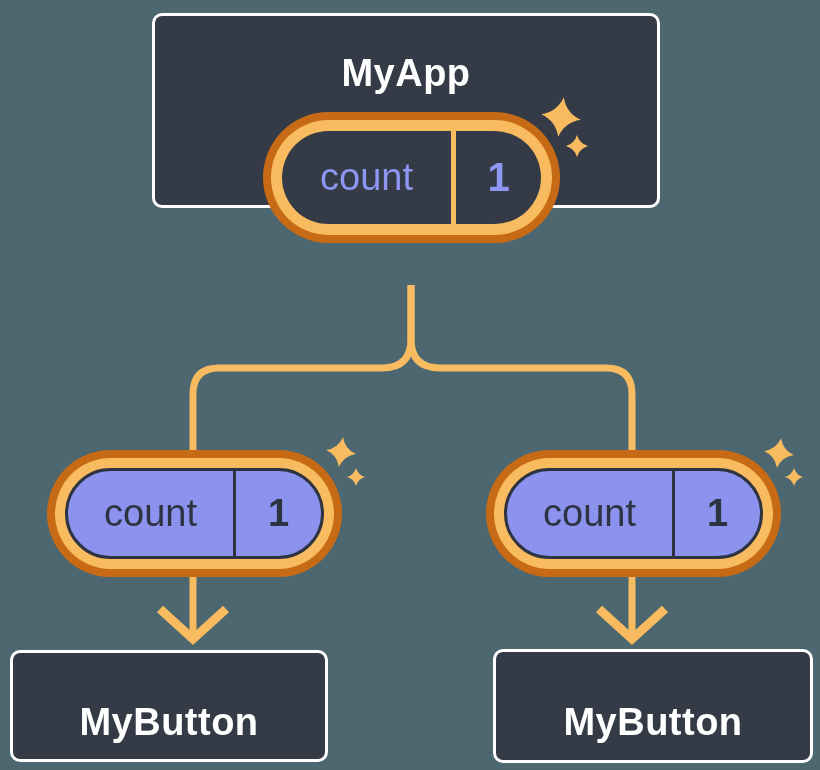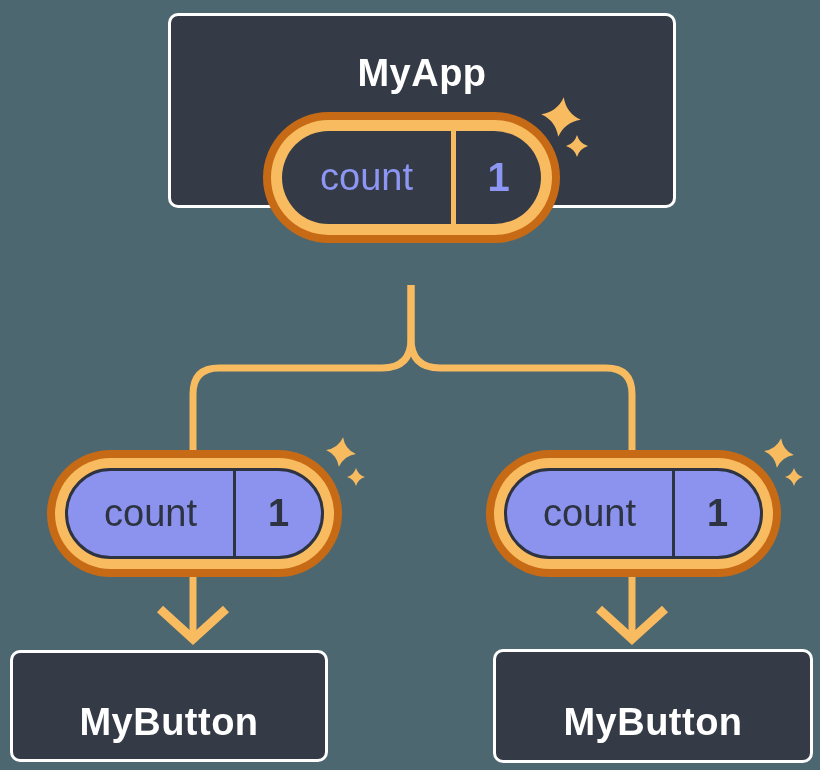--- a/index.html
+++ b/index.html
@@ -91,21 +91,21 @@
     justify-content: center;
   }
   .state .cell-name  { width: 169px; color: var(--state-text); font-size: 38px; }
   .state .cell-value { width: 85px;  color: var(--state-text); font-size: 40px; font-weight: 700; }
   .prop  .cell-name  { width: 165px; color: var(--prop-text); font-size: 38px; }
   .prop  .cell-value { width: 85px;  color: var(--prop-text); font-size: 38px; font-weight: 700; }
   .vdivider { flex: 0 0 auto; }
   .state .vdivider { width: 5px; background: var(--ring-inner); }
   .prop  .vdivider { width: 3px; background: var(--prop-text); }
 
-  #myapp   { left: 168px; top: 13px;  width: 508px; height: 195px; }
+  #myapp   { left: 152px; top: 13px;  width: 508px; height: 195px; }
   #myapp .node-title { top: 36px; }
   #state-pill { left: 263px; top: 112px; width: 297px; height: 131px; }
   #prop-pill-left  { left: 47px;  top: 450px; width: 295px; height: 127px; }
   #prop-pill-right { left: 486px; top: 450px; width: 295px; height: 127px; }
   #mybutton-left  { left: 10px;  top: 650px; width: 318px; height: 112px; }
   #mybutton-right { left: 493px; top: 649px; width: 320px; height: 114px; }
 </style>
 </head>
 <body>
 

